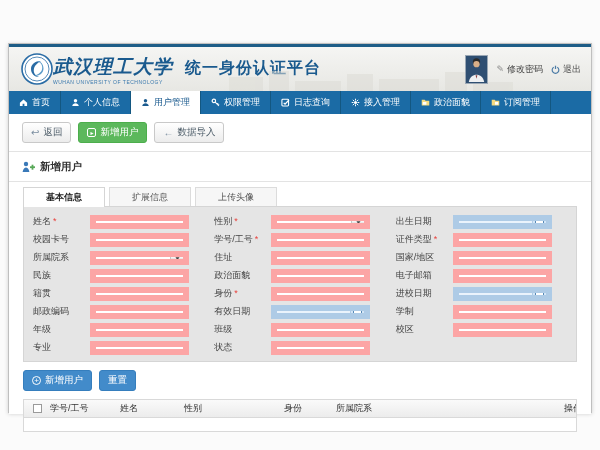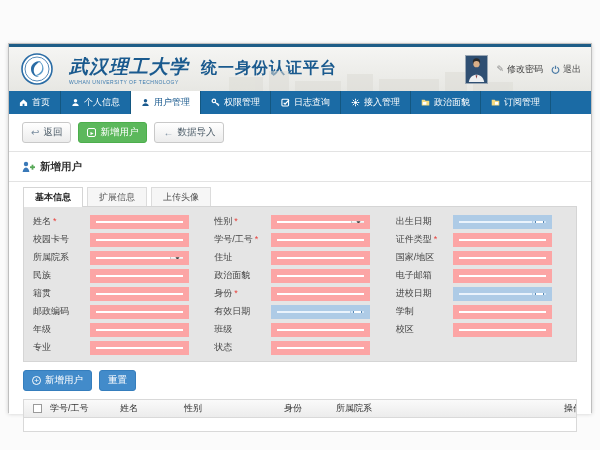--- a/index.html
+++ b/index.html
@@ -10,21 +10,21 @@
             background:#fff; border:1px solid #bfbfbf; box-shadow:0 1px 4px rgba(0,0,0,.18); }
   .topstrip { height:3px; background:#1d5c86; }
 
   
   .hdr { position:relative; height:44px; background:linear-gradient(#f5f5f3,#e7e7e3);
          display:flex; align-items:center; overflow:hidden; }
   .skyline { position:absolute; bottom:0; left:220px; right:30px; height:24px;
              display:flex; align-items:flex-end; gap:6px; opacity:.55; }
   .skyline div { background:#dddcd6; }
   .logo { width:32px; height:32px; margin-left:12px; flex:0 0 32px; }
-  .titles { margin-left:16px; }
+  .titles { margin-left:0; }
   .cn-row { display:flex; align-items:baseline; white-space:nowrap; }
   .uni { font-family:"DejaVu Serif","Liberation Serif",serif; font-weight:bold; font-style:italic;
          font-size:19px; color:#1a5a8e; letter-spacing:1px; }
   .plat { font-size:16px; font-weight:bold; color:#1a5a8e; margin-left:12px; letter-spacing:1px; }
   .en { font-size:5px; color:#3a79ad; letter-spacing:.5px; margin-top:-1px; }
   .userbox { position:absolute; right:10px; top:0; height:44px; display:flex; align-items:center; gap:8px; }
   .avatar { width:23px; height:29px; border:1px solid #9aa7b4; background:#2f4f72; overflow:hidden; }
   .hlink { font-size:9px; color:#444; display:flex; align-items:center; gap:3px; cursor:pointer; white-space:nowrap; }
   .pencil { color:#8a8a8a; font-size:9px; }
   .power-svg { width:9px; height:9px; }
@@ -49,21 +49,21 @@
   .enter-ic { width:9px; height:9px; border:1px solid #fff; border-radius:2px; display:inline-flex;
               align-items:center; justify-content:center; font-size:6px; color:#fff; }
   .plus-ic { width:9px; height:9px; border:1px solid #fff; border-radius:50%; display:inline-flex;
              align-items:center; justify-content:center; font-size:8px; line-height:1; color:#fff; }
   .divider { border-top:1px solid #e3e3e3; }
   .section-row { display:flex; align-items:center; gap:5px; padding:6px 13px 5px 13px; }
   .section-title { font-size:10.5px; font-weight:bold; color:#333; }
   .section-ic svg { width:13px; height:11px; }
 
   .tabs { display:flex; gap:4px; margin:5px 14px 0 14px; position:relative; z-index:2; }
-  .tab { height:19px; padding:0 11px; display:flex; align-items:center; font-size:9px; color:#555;
+  .tab { height:19px; padding:0 22px; display:flex; align-items:center; font-size:9px; color:#555;
          background:#f6f6f6; border:1px solid #dcdcdc; border-bottom:none; cursor:pointer; }
   .tab.active { background:#fff; color:#222; font-weight:bold; border-color:#d5d5d5; margin-bottom:-1px; height:20px; }
 
   .form-panel { margin:0 14px; border:1px solid #d5d5d5; background:#e5e5e5; position:relative; z-index:1;
                 padding:7px 4px 6px 4px; }
   .form-grid { display:grid; grid-template-columns:1fr 1fr 1fr; row-gap:3px; }
   .field { display:flex; align-items:center; height:15px; }
   .flabel { flex:0 0 62px; font-size:9px; color:#444; padding-left:5px; white-space:nowrap; overflow:hidden; }
   .req { color:#e8413c; margin-left:2px; font-size:9px; }
   .finput { width:99px; height:14px; border:6px solid #fca5a5; background:#fff; display:flex;

